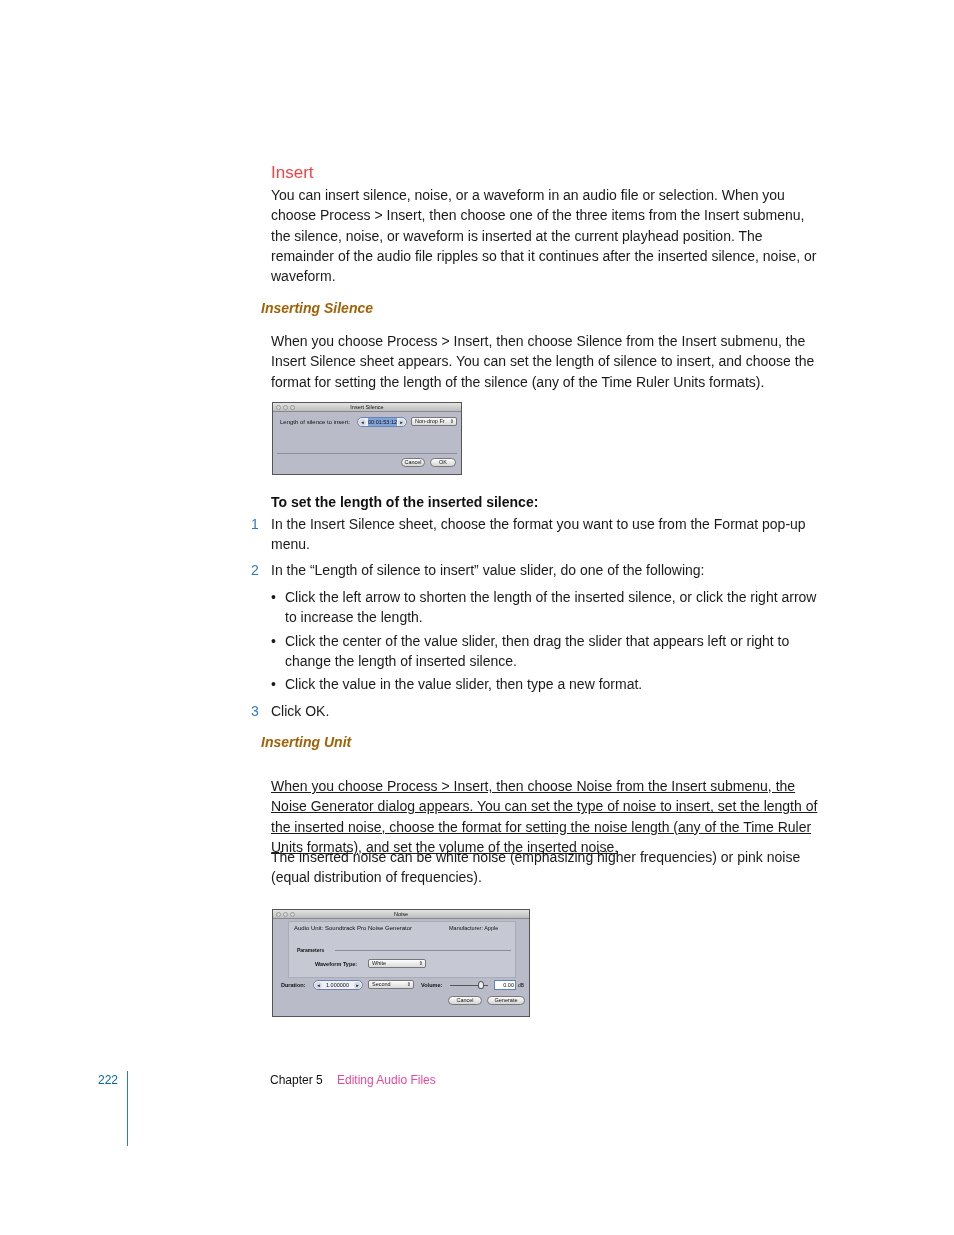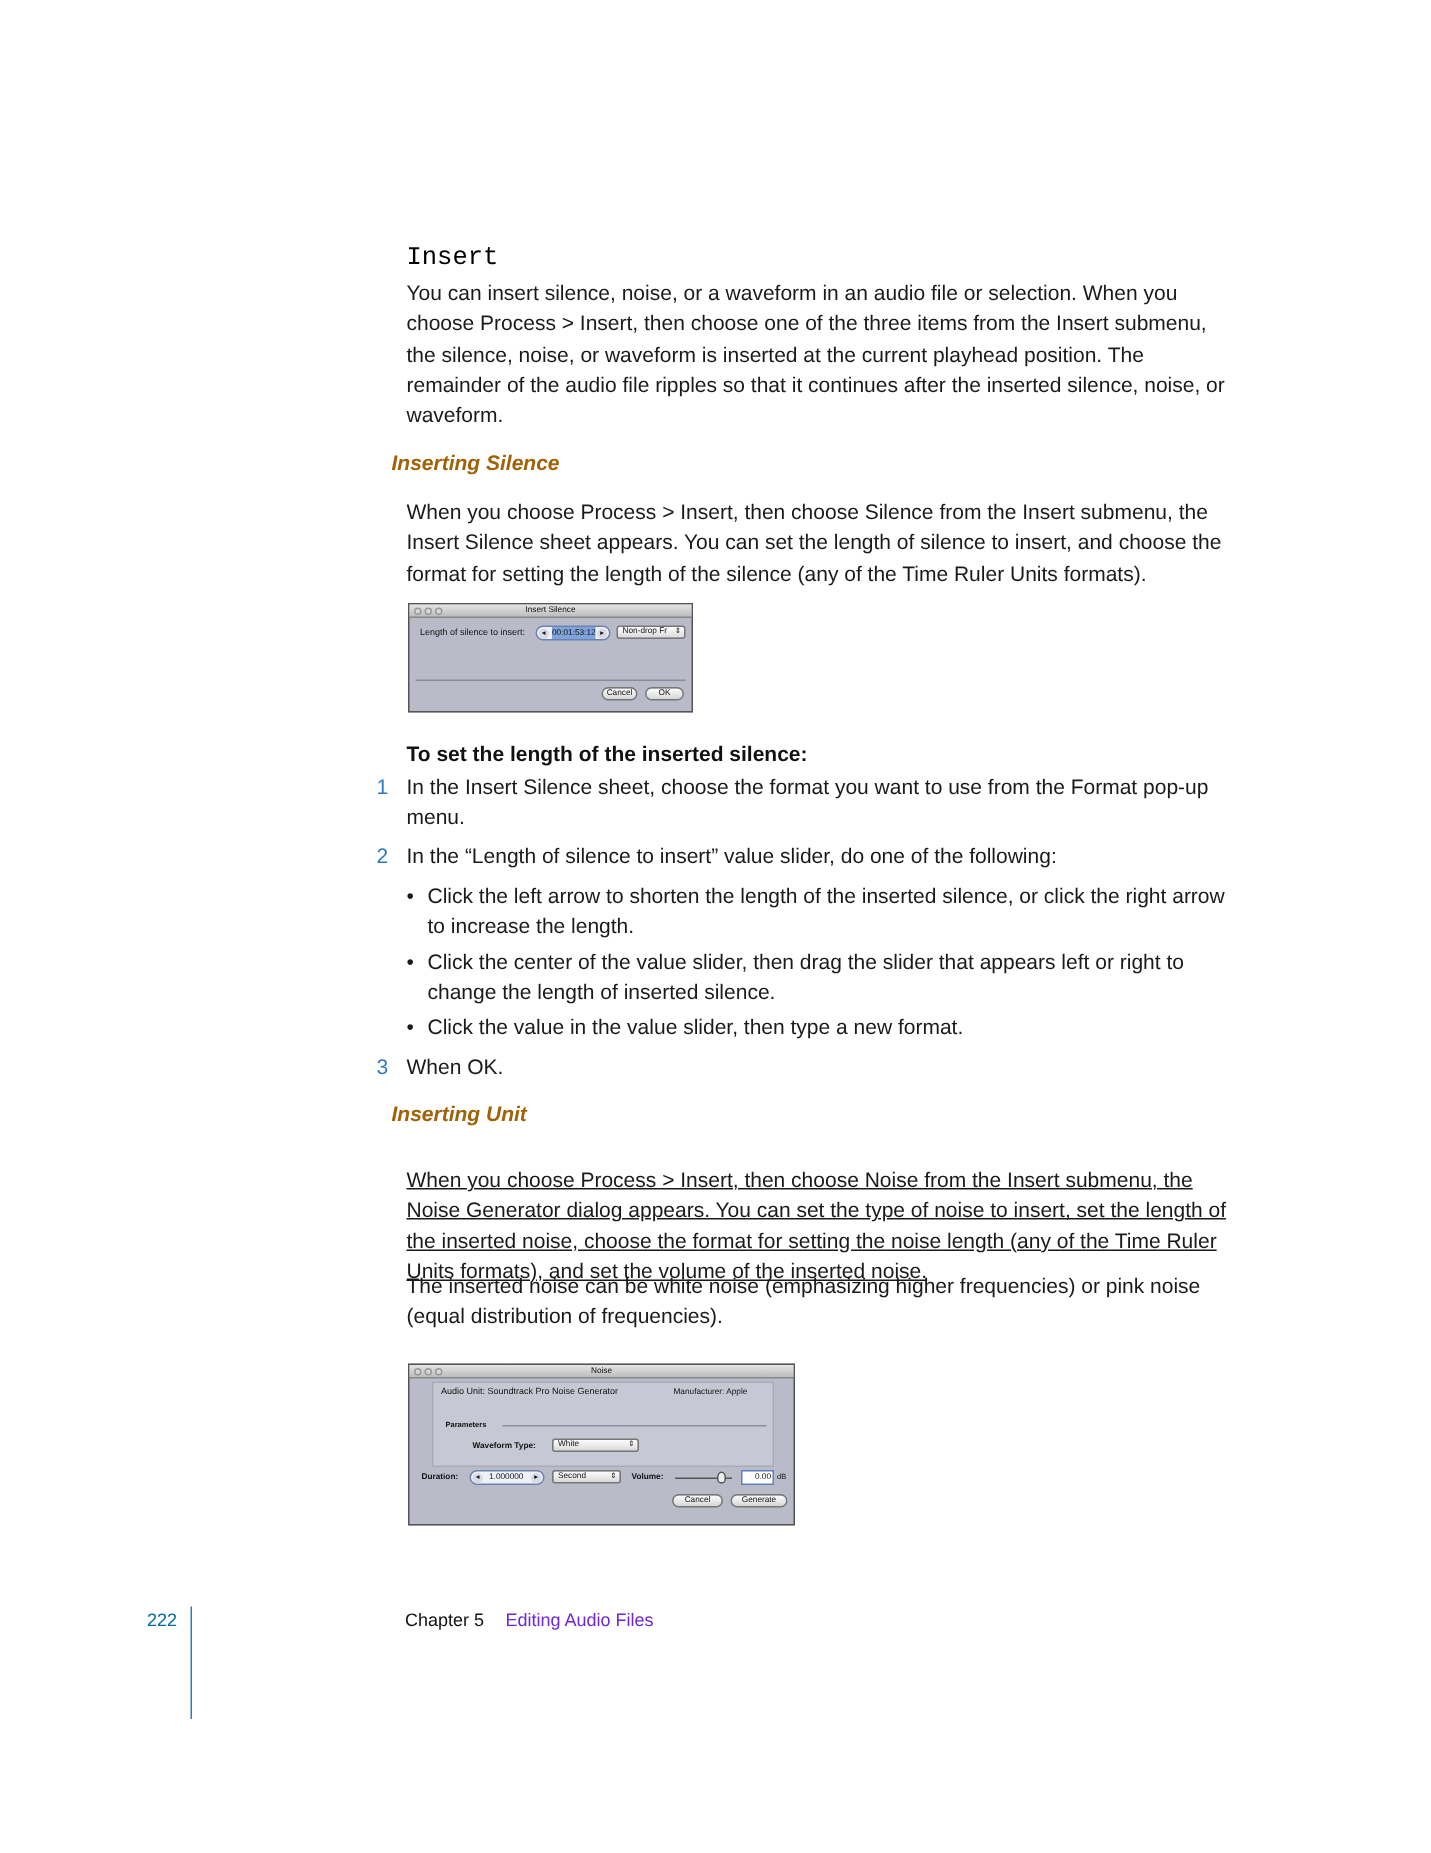--- a/index.html
+++ b/index.html
@@ -1,18 +1,18 @@
 <!DOCTYPE html>
 <html><head>
 <meta charset="utf-8">
 <style>
   * { box-sizing: border-box; margin: 0; padding: 0; }
   html, body { width: 954px; height: 1235px; background: #ffffff; }
   body { position: relative; font-family: "Liberation Sans", "DejaVu Sans", sans-serif; color: #1a1a1a; overflow: hidden; }
-  .h2 { position: absolute; left: 271px; font-size: 17px; color: #000000; font-family: Liberation Mono, monospace; }
+  .h2 { position: absolute; left: 271px; font-size: 17px; color: #ef4444; }
   .h3 { position: absolute; left: 261px; font-size: 14px; font-weight: bold; color: #a16207; font-style: italic; }
   .para { position: absolute; left: 271px; width: 552px; font-size: 14px; line-height: 20.3px; color: #1a1a1a; }
   .task-title { position: absolute; left: 271px; font-size: 14px; font-weight: bold; color: #111; }
   .step { position: absolute; left: 251px; width: 572px; font-size: 14px; line-height: 20.3px; }
   .step .num { position: absolute; left: 0; top: 0; color: #2f7bbf; }
   .step .txt { display: block; margin-left: 20px; }
   .bullet { position: absolute; left: 271px; width: 552px; font-size: 14px; line-height: 20.3px; }
   .bullet .dot { position: absolute; left: 0; top: 0; }
   .bullet .txt { display: block; margin-left: 14px; }
 
@@ -27,21 +27,21 @@
   .popup .arr { position: absolute; right: 2px; top: 0; font-size: 5px; }
   .stepper { position: absolute; border: 1px solid #6d82b0; border-radius: 5px; background: #eef1f8; height: 10px; font-size: 5.5px; line-height: 8px; }
   .stepper .val { position: absolute; left: 10px; top: 0; }
   .stepper .la { position: absolute; left: 1px; top: 1px; width: 7px; height: 7px; border-radius: 50%; background: #d8dbe4; font-size: 5px; line-height: 7px; text-align: center; }
   .stepper .ra { position: absolute; right: 1px; top: 1px; width: 7px; height: 7px; border-radius: 50%; background: #d8dbe4; font-size: 5px; line-height: 7px; text-align: center; }
   .sel-val { background: #7fa4db; }
 
   .footer-rule { position: absolute; left: 127px; top: 1071px; width: 1px; height: 75px; background: #2f7bbf; }
   .page-num { position: absolute; left: 98px; top: 1073px; font-size: 12px; color: #0369a1; }
   .chap { position: absolute; left: 270px; top: 1073px; font-size: 12px; color: #111; }
-  .chap-title { position: absolute; left: 337px; top: 1073px; font-size: 12px; color: #6d28d9; }
+  .chap-title { position: absolute; left: 337px; top: 1073px; font-size: 12px; color: #ec4899; }
 </style>
 </head>
 <body>
 
 <div class="h2" style="top:163px;">Insert</div>
 <div class="para" style="top:185px;">You can insert silence, noise, or a waveform in an audio file or selection. When you choose Process &gt; Insert, then choose one of the three items from the Insert submenu, the silence, noise, or waveform is inserted at the current playhead position. The remainder of the audio file ripples so that it continues after the inserted silence, noise, or waveform.</div>
 
 <div class="h3" style="top:300px;">Inserting Silence</div>
 <div class="para" style="top:319px;margin-top:12px;">When you choose Process &gt; Insert, then choose Silence from the Insert submenu, the Insert Silence sheet appears. You can set the length of silence to insert, and choose the format for setting the length of the silence (any of the Time Ruler Units formats).</div>
 
@@ -88,21 +88,21 @@
   <span class="dot">•</span>
   <span class="txt">Click the center of the value slider, then drag the slider that appears left or right to change the length of inserted silence.</span>
 </div>
 <div class="bullet" style="top:674px;">
   <span class="dot">•</span>
   <span class="txt">Click the value in the value slider, then type a new format.</span>
 </div>
 
 <div class="step" style="top:701px;">
   <span class="num">3</span>
-  <span class="txt">When OK.</span>
+  <span class="txt">Click OK.</span>
 </div>
 
 <div class="h3" style="top:734px;">Inserting Unit</div>
 <div class="para" style="top:776px;text-decoration:underline;">When you choose Process &gt; Insert, then choose Noise from the Insert submenu, the Noise Generator dialog appears. You can set the type of noise to insert, set the length of the inserted noise, choose the format for setting the noise length (any of the Time Ruler Units formats), and set the volume of the inserted noise.</div>
 <div class="para" style="top:847px;">The inserted noise can be white noise (emphasizing higher frequencies) or pink noise (equal distribution of frequencies).</div>
 
 <div class="dlg" style="left:272px; top:909px; width:258px; height:108px;">
   <div class="titlebar">
     <div class="lights">
       <span class="light"></span>

